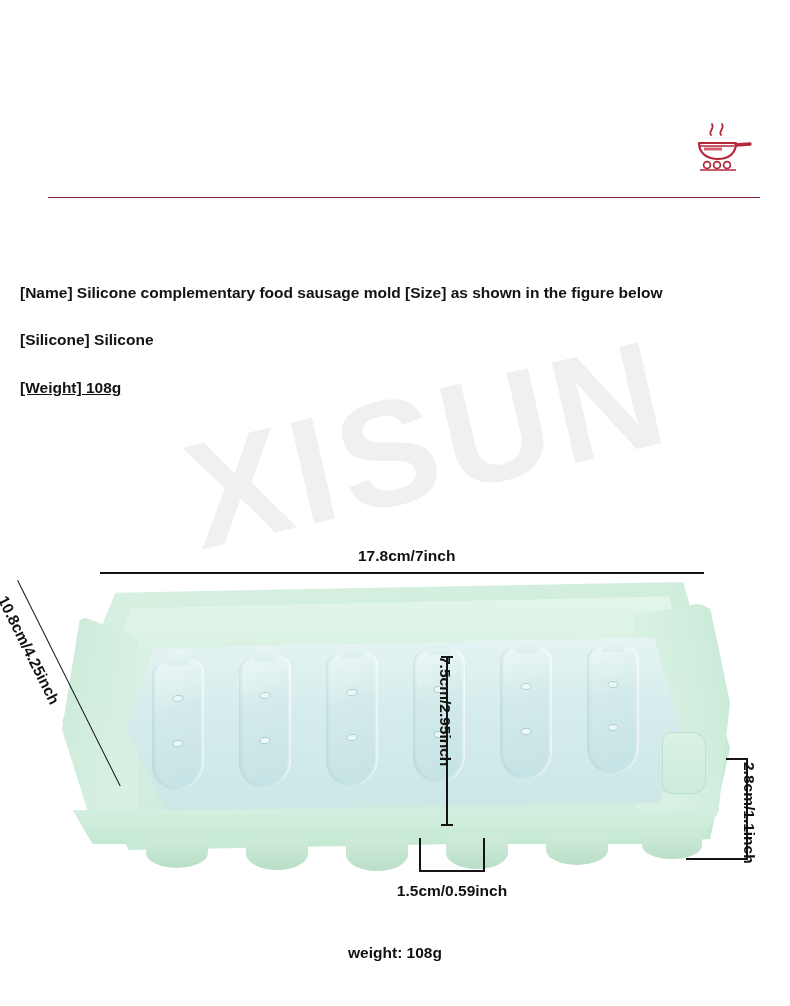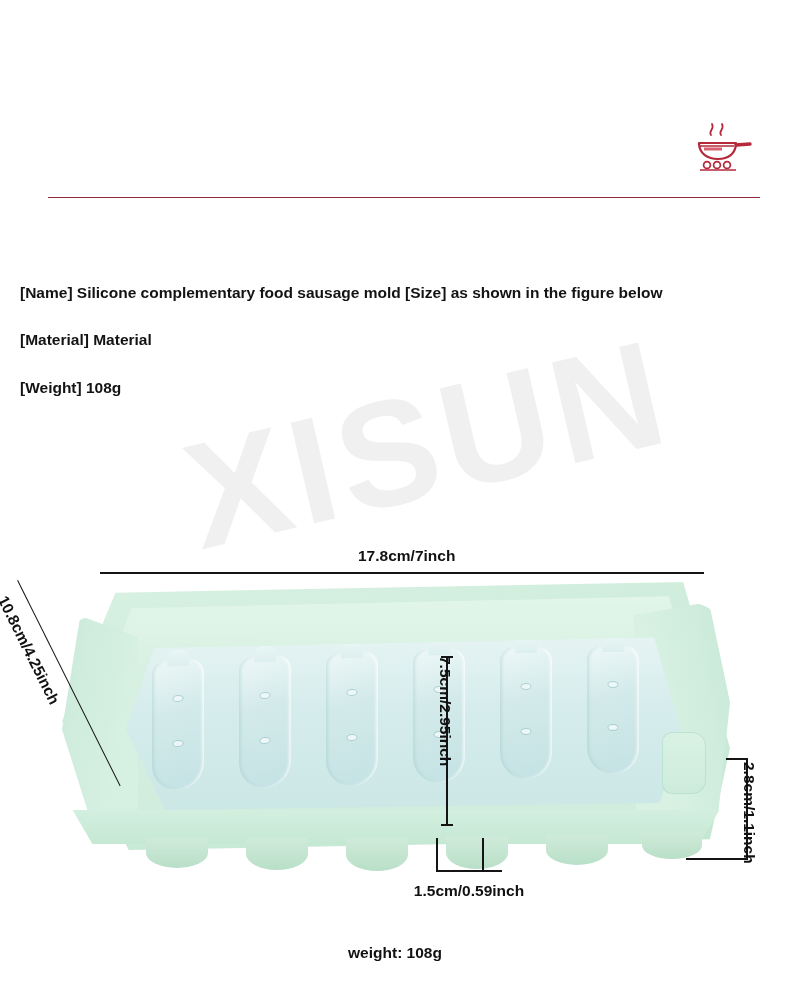--- a/index.html
+++ b/index.html
@@ -34,21 +34,21 @@
     border-top:1.6px solid #8e2b3b;
   }
 
   
   .spec{
     position:absolute;left:20px;
     font-size:15.5px;font-weight:700;color:#131313;white-space:nowrap;text-align:center;
   }
   .spec-0{top:284px;}
   .spec-1{top:331px;}
-  .spec-2{top:379px;}
+  .spec-2{top:379px;text-decoration:underline;}
   .spec-3{top:426px;}
 
   
   .figure{position:absolute;left:0;top:520px;width:790px;height:420px;}
 
   
   .dim-top-line{
     position:absolute;left:100px;top:52px;width:604px;height:0;
     border-top:2px solid #151515;
   }
@@ -87,21 +87,21 @@
   .dim-right-v{position:absolute;right:0;top:0;width:0;height:100px;border-left:2px solid #141414;}
   .dim-right-h1{position:absolute;right:0;top:0;width:22px;height:0;border-top:2px solid #141414;}
   .dim-right-h2{position:absolute;right:0;top:100px;width:62px;height:0;border-top:2px solid #141414;}
   .dim-right-label{
     position:absolute;left:72px;top:4px;
     font-size:15.5px;font-weight:700;color:#111;white-space:nowrap;
     transform:rotate(90deg);transform-origin:left top;
   }
 
   
-  .dim-bot{position:absolute;left:436px;top:318px;width:48px;height:32px;}
+  .dim-bot{position:absolute;left:419px;top:318px;width:66px;height:32px;}
   .dim-bot-l{position:absolute;left:0;top:0;width:0;height:32px;border-left:2px solid #141414;}
   .dim-bot-r{position:absolute;right:0;top:0;width:0;height:32px;border-left:2px solid #141414;}
   .dim-bot-b{position:absolute;left:0;top:32px;width:66px;height:0;border-top:2px solid #141414;}
   .dim-bot-label{
     position:absolute;left:-63px;top:44px;width:192px;text-align:center;
     font-size:15.5px;font-weight:700;color:#111;white-space:nowrap;
   }
 
   
   .tray{position:absolute;left:62px;top:62px;width:668px;height:290px;}
@@ -201,21 +201,21 @@
         <circle cx="23" cy="47" r="3.4"></circle>
         <circle cx="33" cy="47" r="3.4"></circle>
         <path d="M6 52 L42 52"></path>
       </g>
     </svg>
   </div>
 
   <div class="rule"></div>
 
   <div class="spec spec-0">[Name] Silicone complementary food sausage mold [Size] as shown in the figure below</div>
-  <div class="spec spec-1">[Material] Material</div>
+  <div class="spec spec-1">[Silicone] Silicone</div>
   <div class="spec spec-2">[Weight] 108g</div>
 
   <div class="figure">
 
     <div class="tray">
       <div class="tray-body"></div>
       <div class="tray-lip"></div>
       <div class="tray-leftwall"></div>
       <div class="tray-rightwall"></div>
       <div class="tray-inner">

